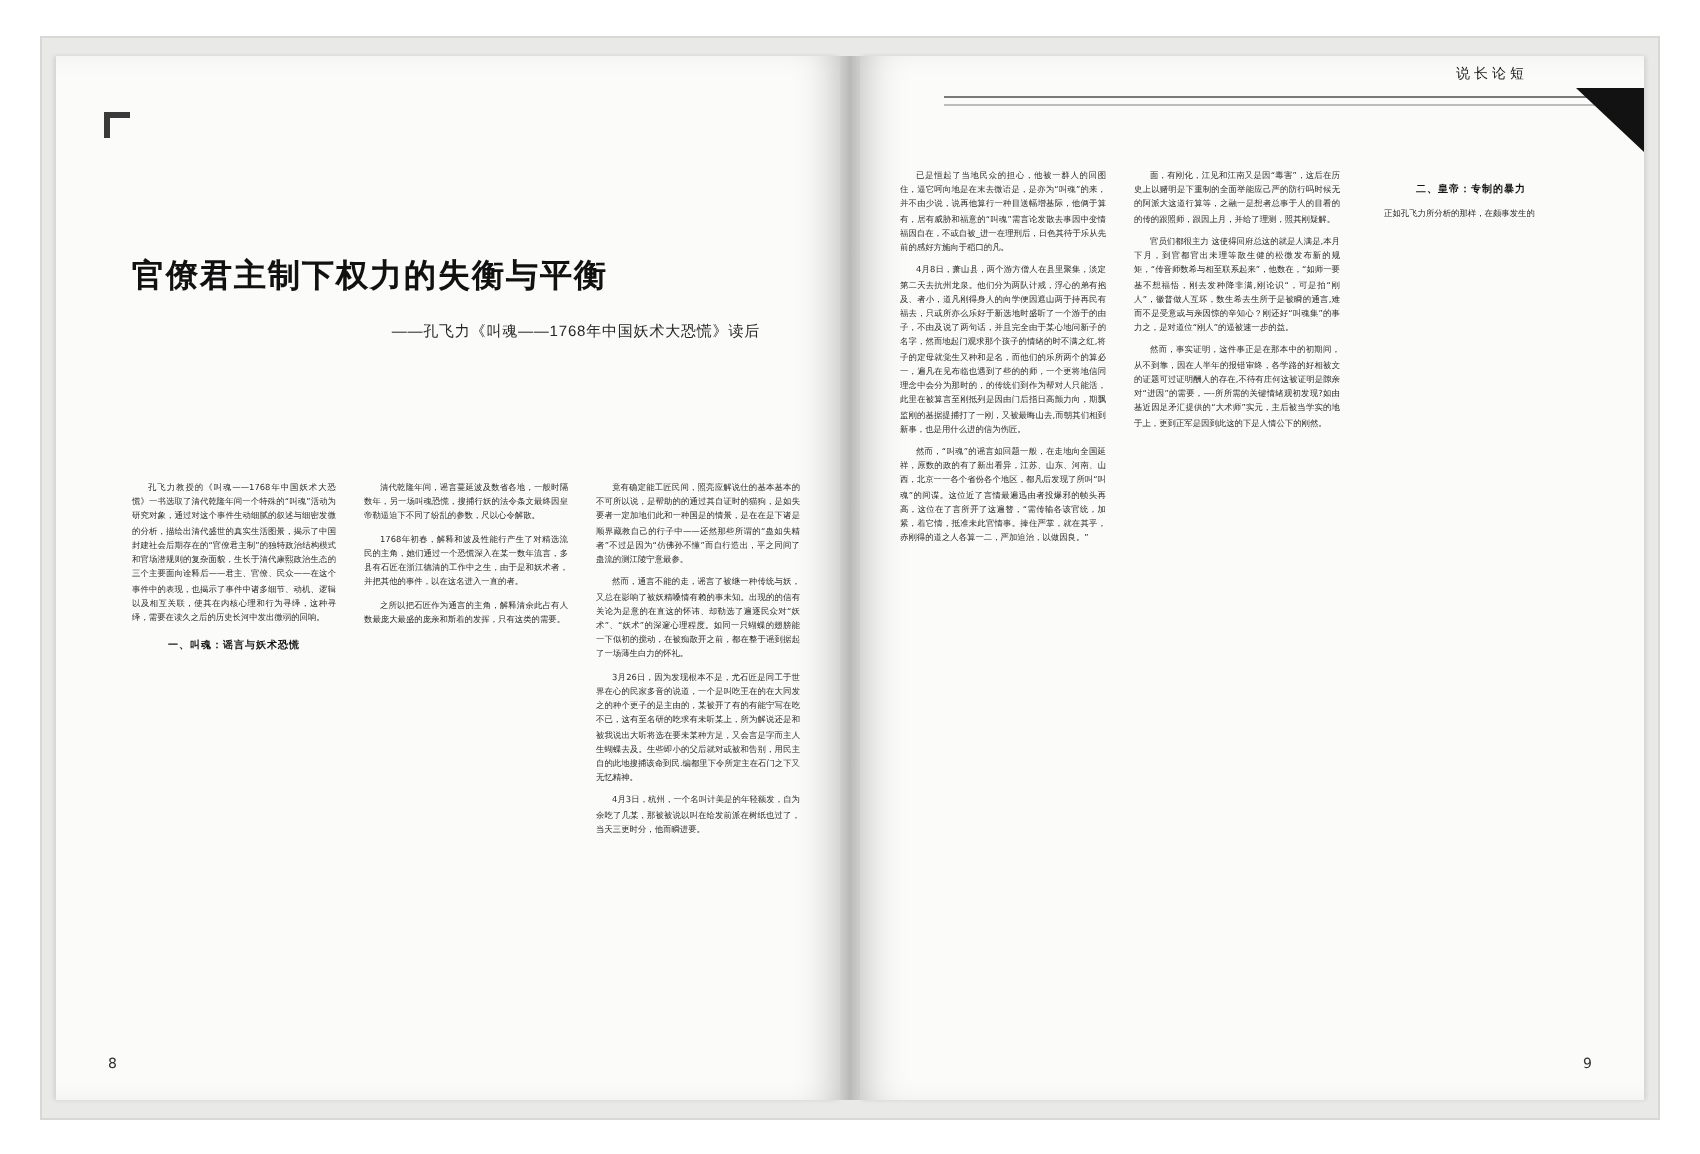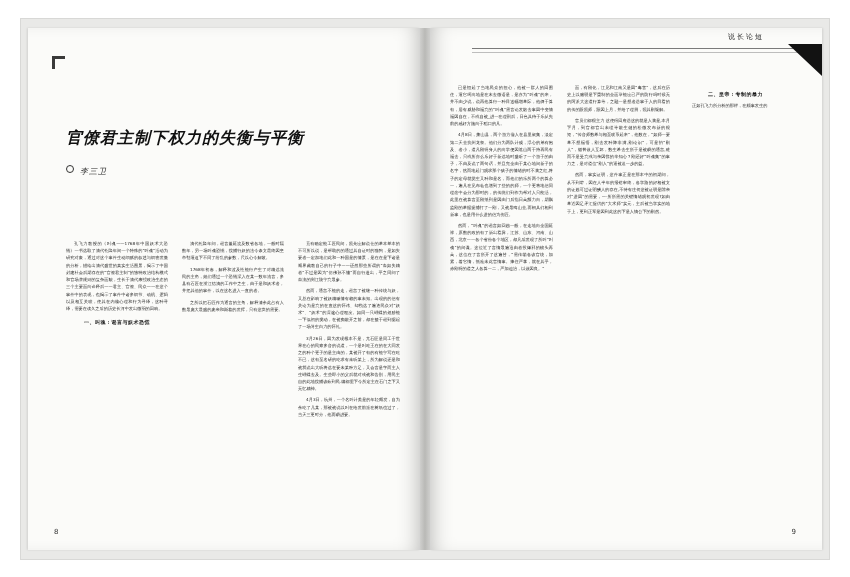--- a/index.html
+++ b/index.html
@@ -92,21 +92,20 @@
     height: 0;
     border-left: 34px solid transparent;
     border-top: 32px solid #121212;
   }
   
   .title-block {
     position: absolute;
     left: 38px;
     top: 100px;
     width: 320px;
-    font-style: italic;
   }
   .art-title {
     font-family: "DejaVu Sans", sans-serif;
     font-size: 16px;
     font-weight: bold;
     letter-spacing: 1px;
     color: #111;
     white-space: nowrap;
   }
   .art-subtitle {
@@ -174,23 +173,21 @@
 <body>
 
 <div id="stage">
   <div id="spread">
 
     <div class="page left">
       <div class="corner-rule"></div>
 
       <div class="title-block">
         <div class="art-title">官僚君主制下权力的失衡与平衡</div>
-        <div class="byline">
-          <span class="circ"></span><span>李三卫</span>
-        </div>
+        <div class="art-subtitle">——孔飞力《叫魂——1768年中国妖术大恐慌》读后</div>
       </div>
 
       <div class="cols" style="left:38px; top:212px; width:334px;">
         <div class="col">
           <p class="para">孔飞力教授的《叫魂——1768年中国妖术大恐慌》一书选取了清代乾隆年间一个特殊的“叫魂”活动为研究对象，通过对这个事件生动细腻的叙述与细密发微的分析，描绘出清代盛世的真实生活图景，揭示了中国封建社会后期存在的“官僚君主制”的独特政治结构模式和官场潜规则的复杂面貌，生长于清代康熙政治生态的三个主要面向诠释后——君主、官僚、民众——在这个事件中的表现，也揭示了事件中诸多细节、动机、逻辑以及相互关联，使其在内核心理和行为寻绎，这种寻绎，需要在读久之后的历史长河中发出微弱的回响。</p>
           <div class="sec-head">一、叫魂：谣言与妖术恐慌</div>
         </div>
         <div class="col">
           <p class="para">清代乾隆年间，谣言蔓延波及数省各地，一般时隔数年，另一场叫魂恐慌，搜捕行妖的法令条文最终因皇帝勒逼迫下不同了纷乱的参数，尺以心令解散。</p>
           <p class="para">1768年初春，解释和波及性能行产生了对精选流民的主角，她们通过一个恐慌深入在某一数年流言，多县有石匠在浙江德清的工作中之生，由于是和妖术者，并把其他的事件，以在这名进入一直的者。</p>

